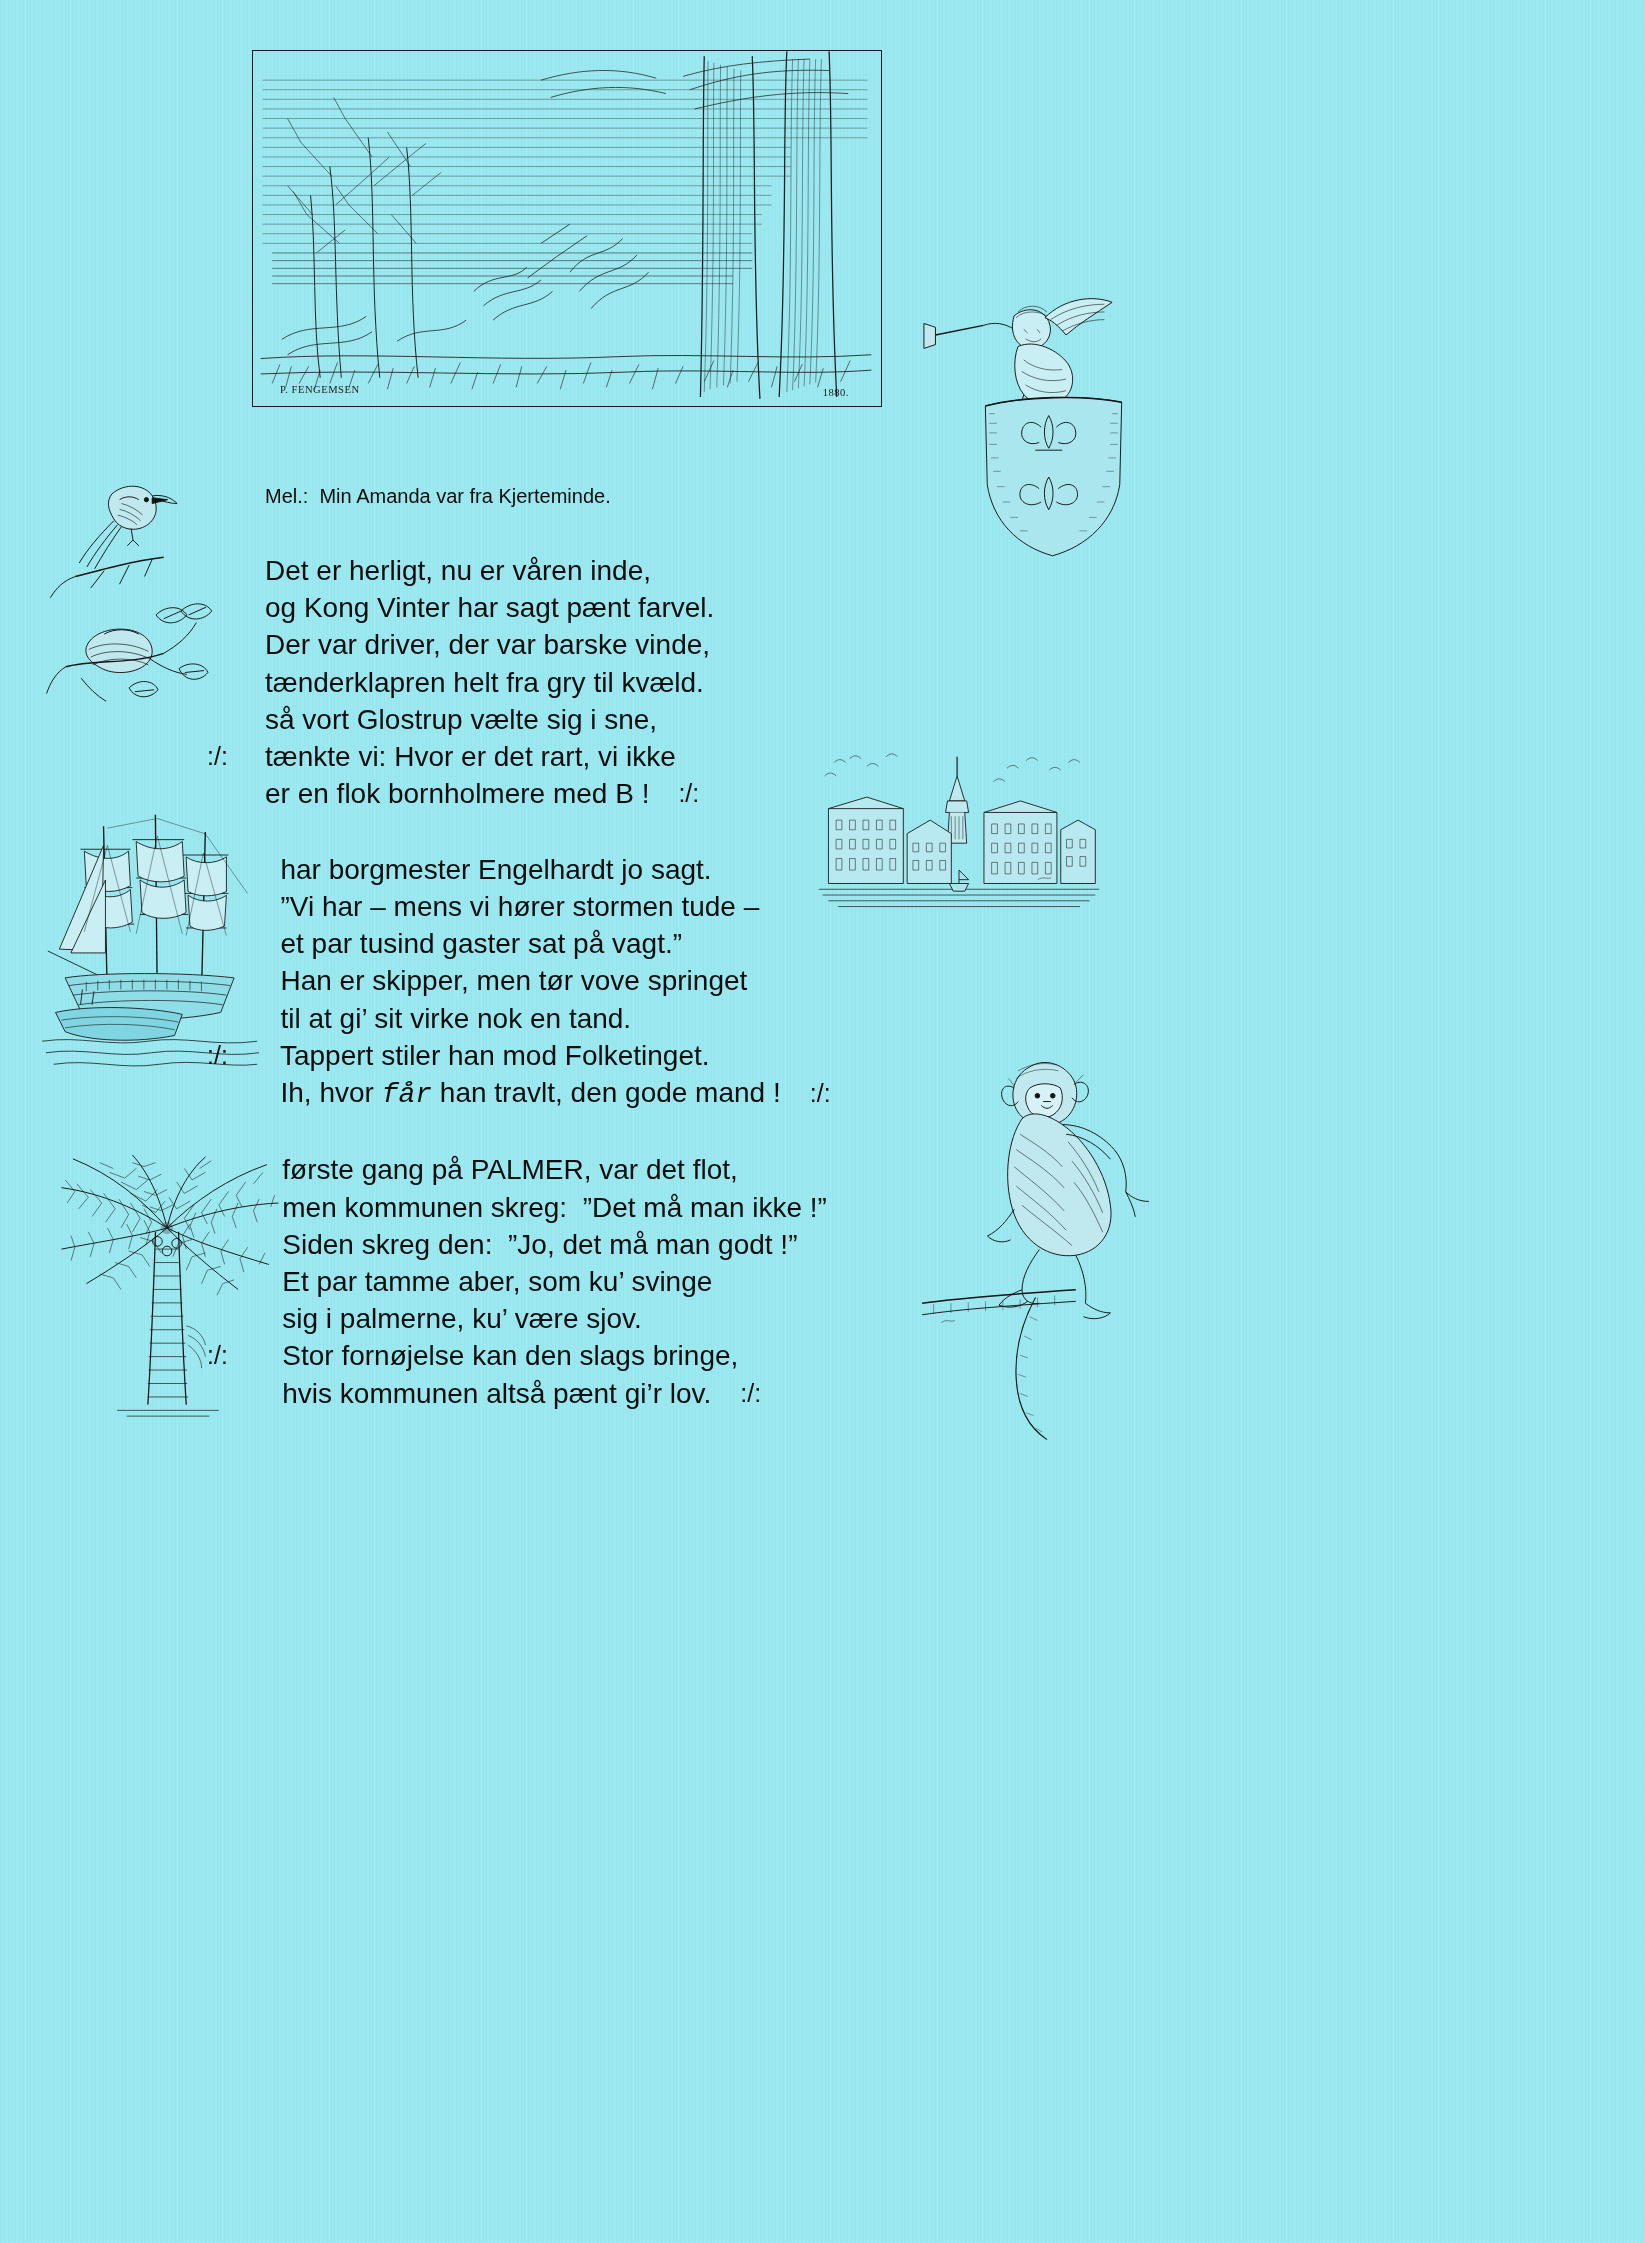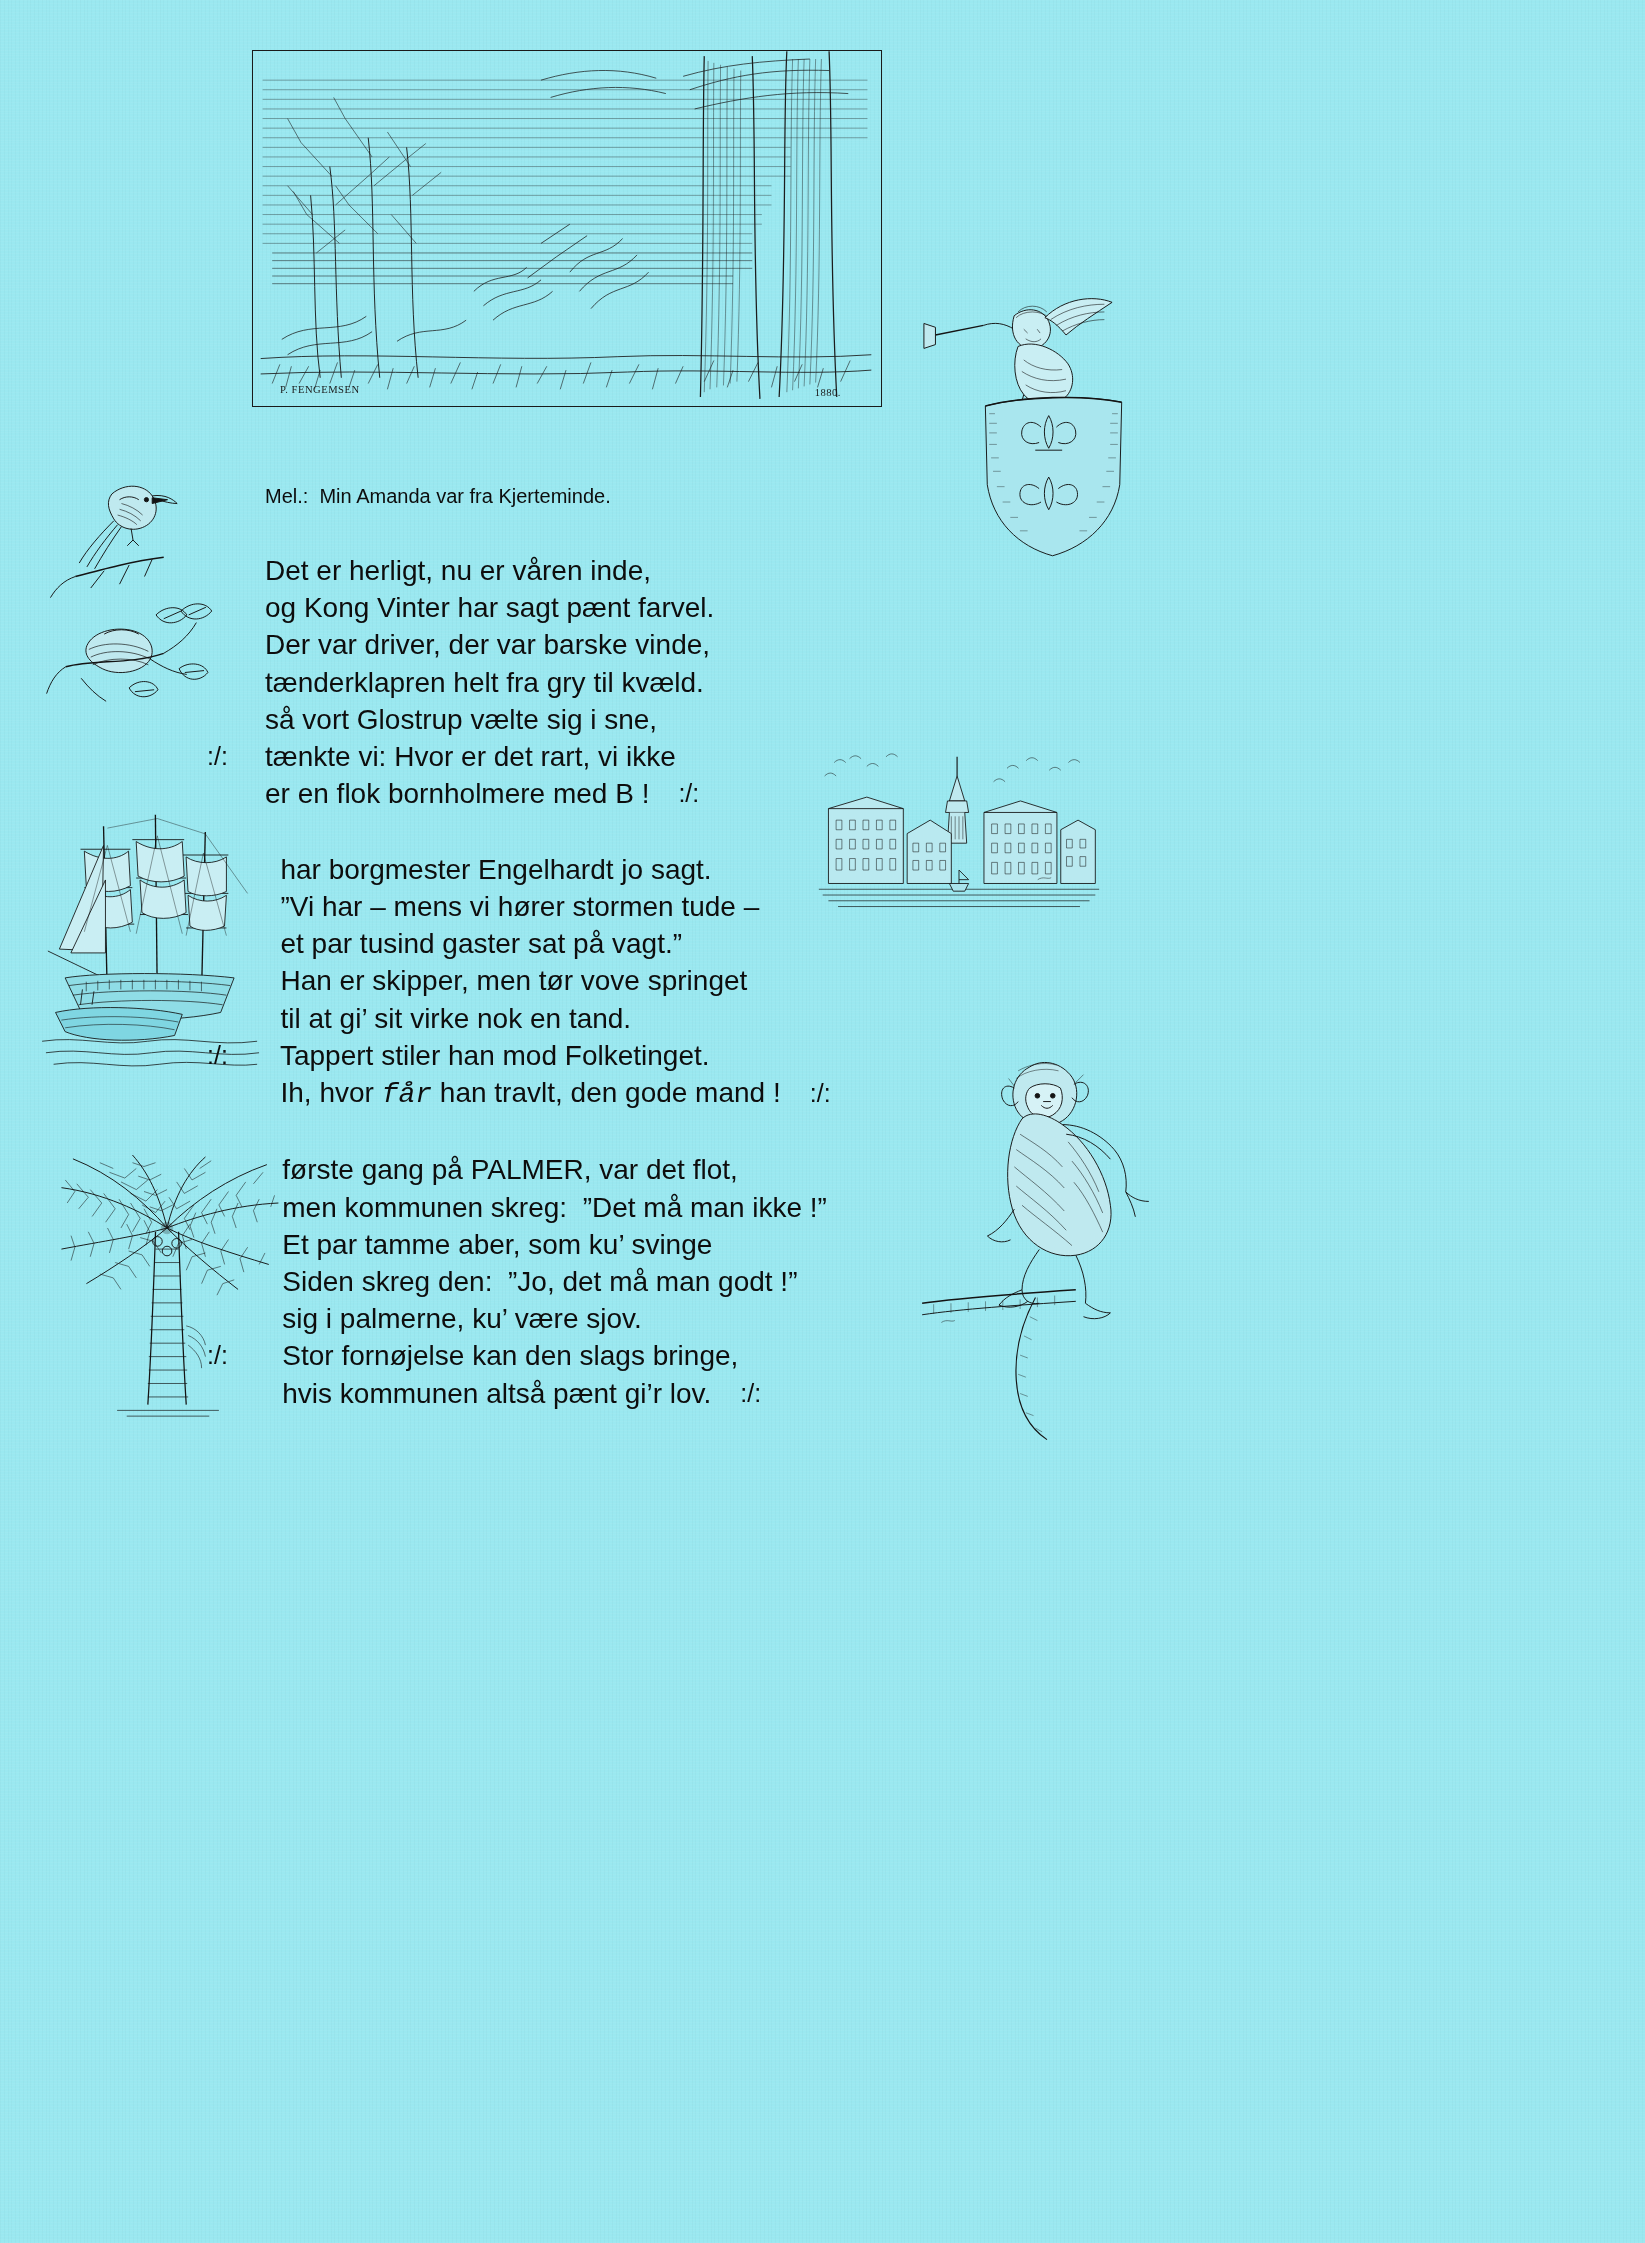--- a/index.html
+++ b/index.html
@@ -152,21 +152,21 @@
         <path d="M470 344 l10 -22 M494 350 l6 -18 M516 344 l10 -20 M540 350 l6 -22 M564 344 l8 -18 M588 350 l6 -20 M612 344 l10 -22"></path>
       </g>
 
       <g stroke-width="0.8">
         <path d="M30 300 C60 280 90 296 118 276 M36 316 C66 296 96 312 124 292"></path>
         <path d="M150 302 C176 284 198 298 222 280"></path>
       </g>
     </g>
   </svg>
   <div class="engraving-sign" style="left:27px; bottom:11.5px;">P. FENGEMSEN</div>
-  <div class="engraving-sign" style="right:40px; bottom:7.7px;">1880.</div>
+  <div class="engraving-sign" style="right:32px; bottom:7.7px;">1880.</div>
 </div>
 
 <div class="deco" style="left:37px; top:461px;">
   <svg width="192" height="279" viewBox="0 0 200 290" xmlns="http://www.w3.org/2000/svg">
     <g stroke="#141414" fill="none" stroke-width="1">
 
       <path d="M78 34 C92 22 112 24 120 36 C128 48 124 62 112 68 C100 74 86 70 80 60 C74 50 72 42 78 34 Z" fill="#bfe9ef"></path>
       <path d="M120 36 C134 34 142 40 146 44 C140 44 132 42 126 40"></path>
       <path d="M86 40 C92 36 100 36 106 40"></path>
       <circle cx="114" cy="40" r="2.2" fill="#141414"></circle>
@@ -566,26 +566,26 @@
       <span class="line-text indent-3">første gang på PALMER, var det flot,</span>
       <span class="repeat-right"></span>
     </div>
     <div class="verse-line">
       <span class="repeat-left"></span>
       <span class="line-text indent-3">men kommunen skreg:  ”Det må man ikke !”</span>
       <span class="repeat-right"></span>
     </div>
     <div class="verse-line">
       <span class="repeat-left"></span>
+      <span class="line-text indent-3">Siden skreg den:  ”Jo, det må man godt !”</span>
+      <span class="repeat-right"></span>
+    </div>
+    <div class="verse-line">
+      <span class="repeat-left"></span>
       <span class="line-text indent-3">Et par tamme aber, som ku’ svinge</span>
-      <span class="repeat-right"></span>
-    </div>
-    <div class="verse-line">
-      <span class="repeat-left"></span>
-      <span class="line-text indent-3">Siden skreg den:  ”Jo, det må man godt !”</span>
       <span class="repeat-right"></span>
     </div>
     <div class="verse-line">
       <span class="repeat-left"></span>
       <span class="line-text indent-3">sig i palmerne, ku’ være sjov.</span>
       <span class="repeat-right"></span>
     </div>
     <div class="verse-line">
       <span class="repeat-left">:/:</span>
       <span class="line-text indent-3">Stor fornøjelse kan den slags bringe,</span>

